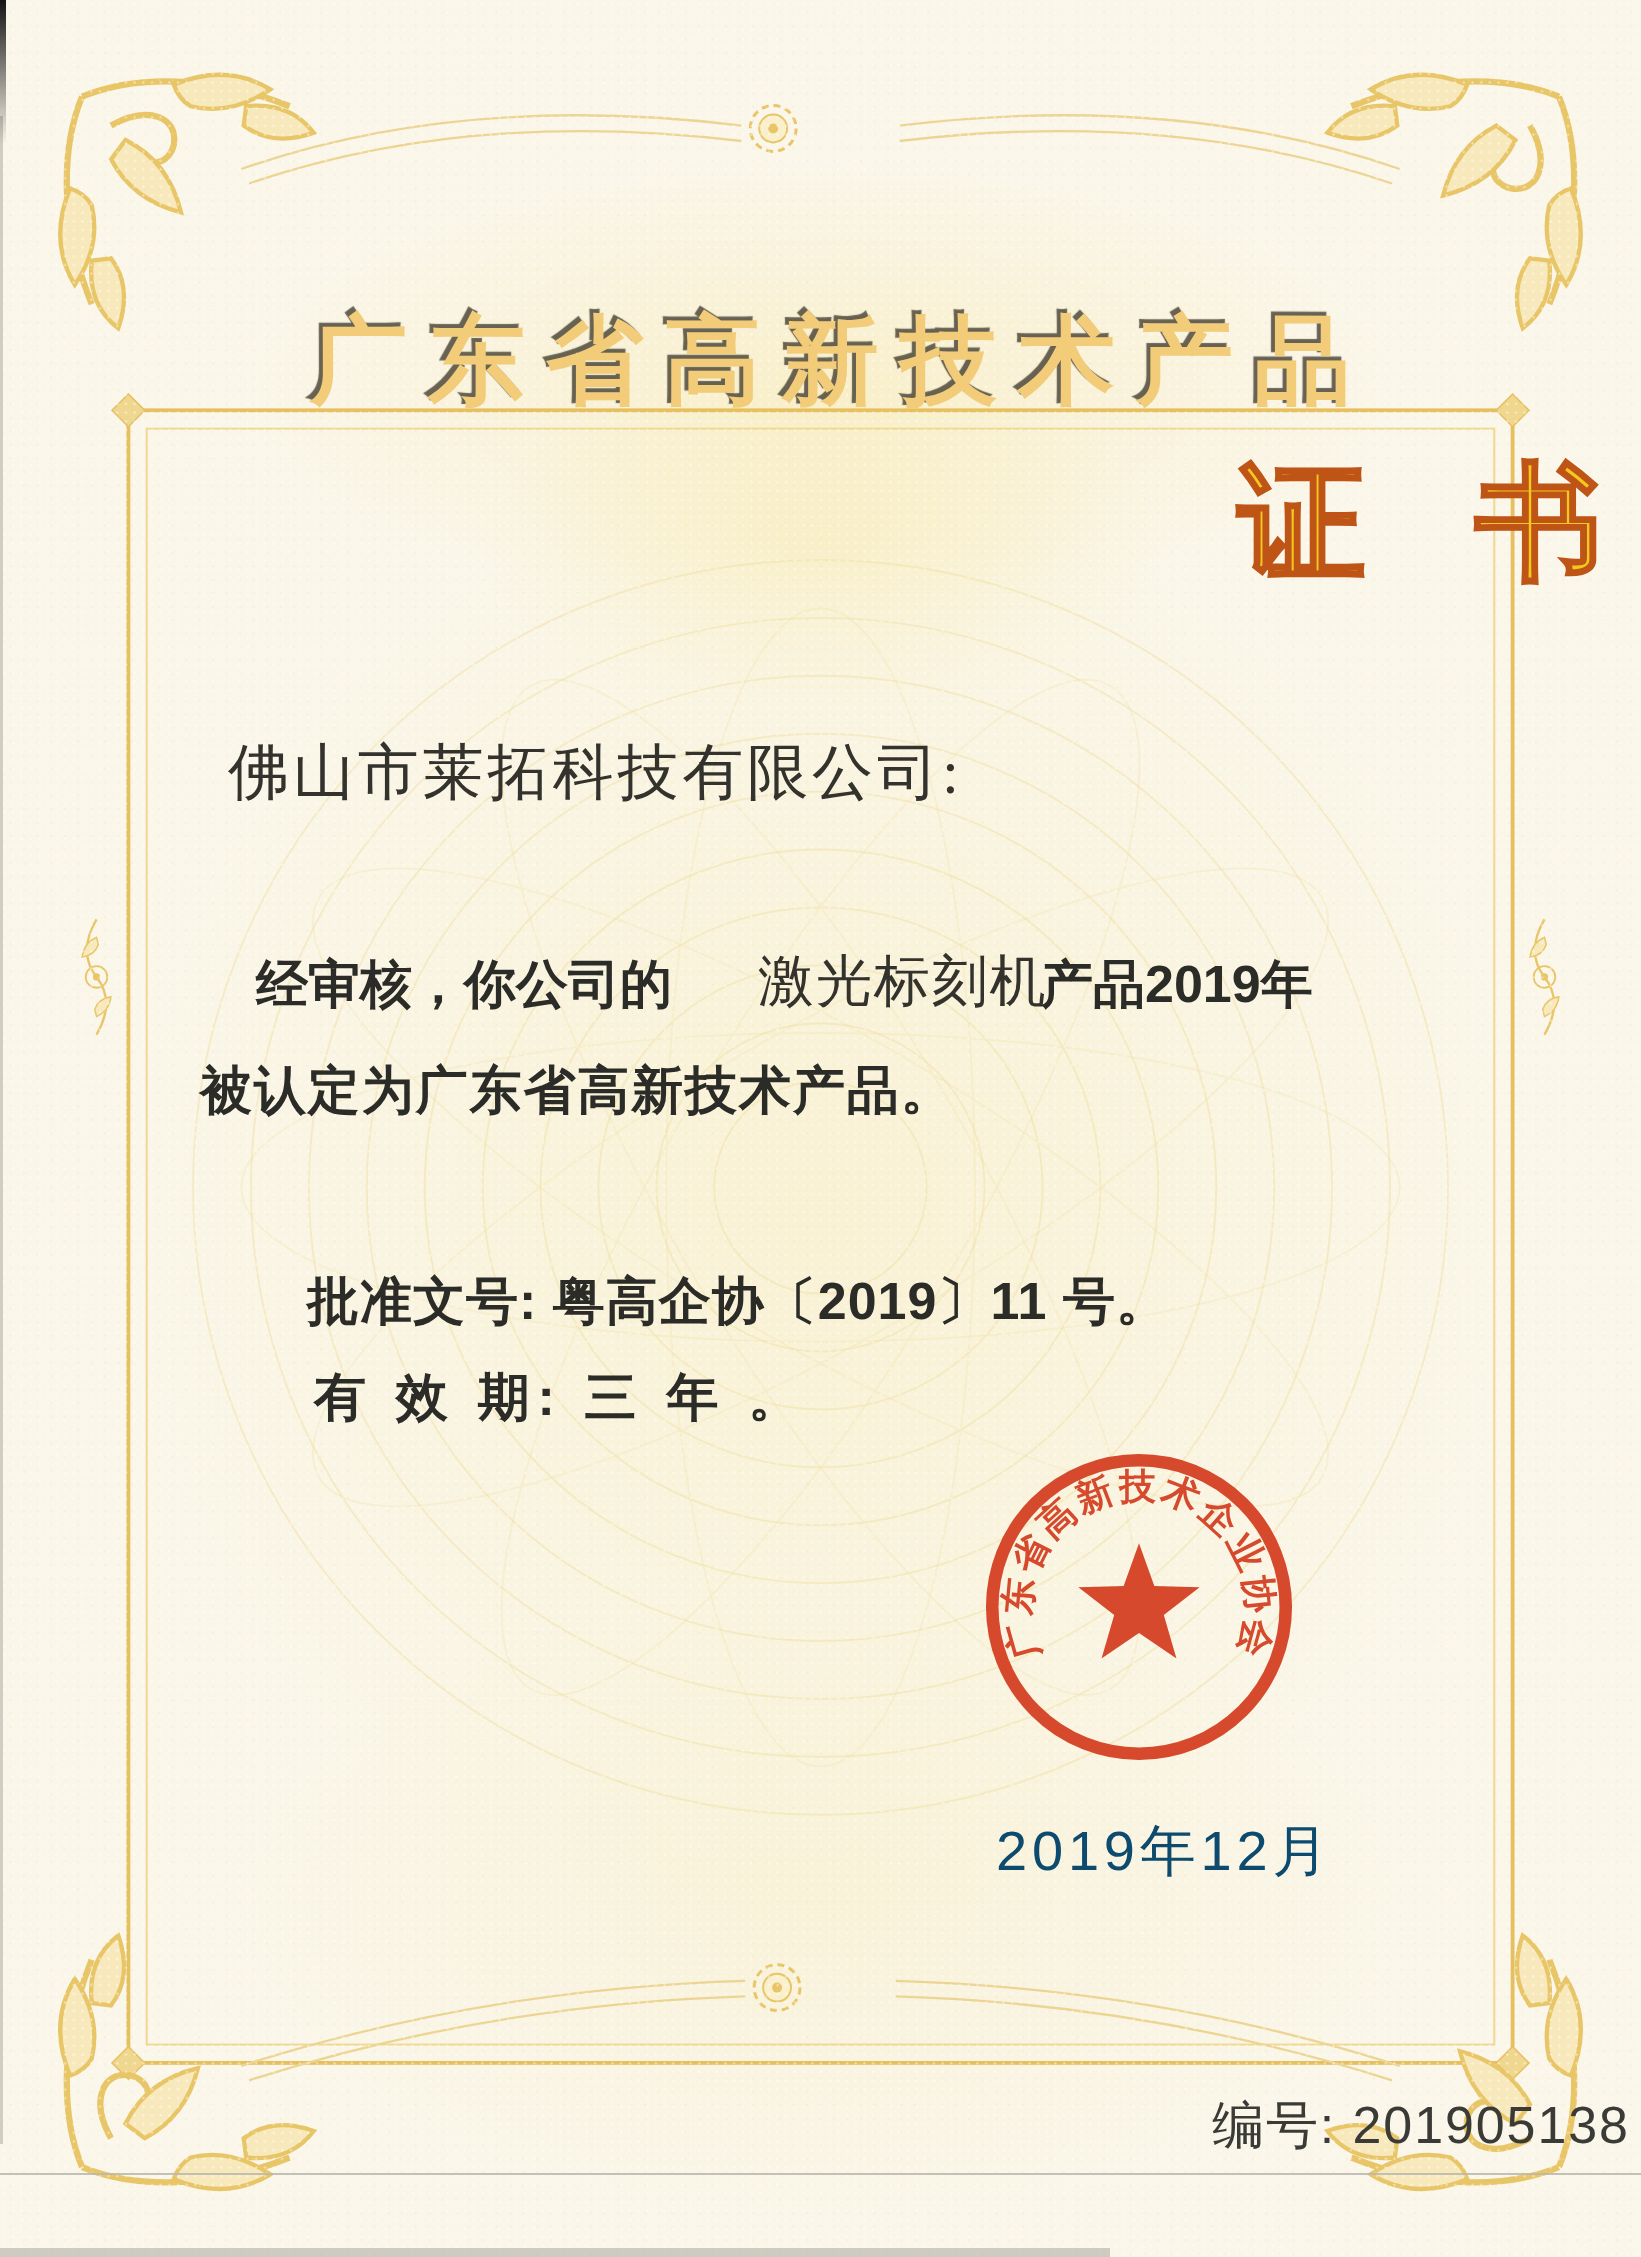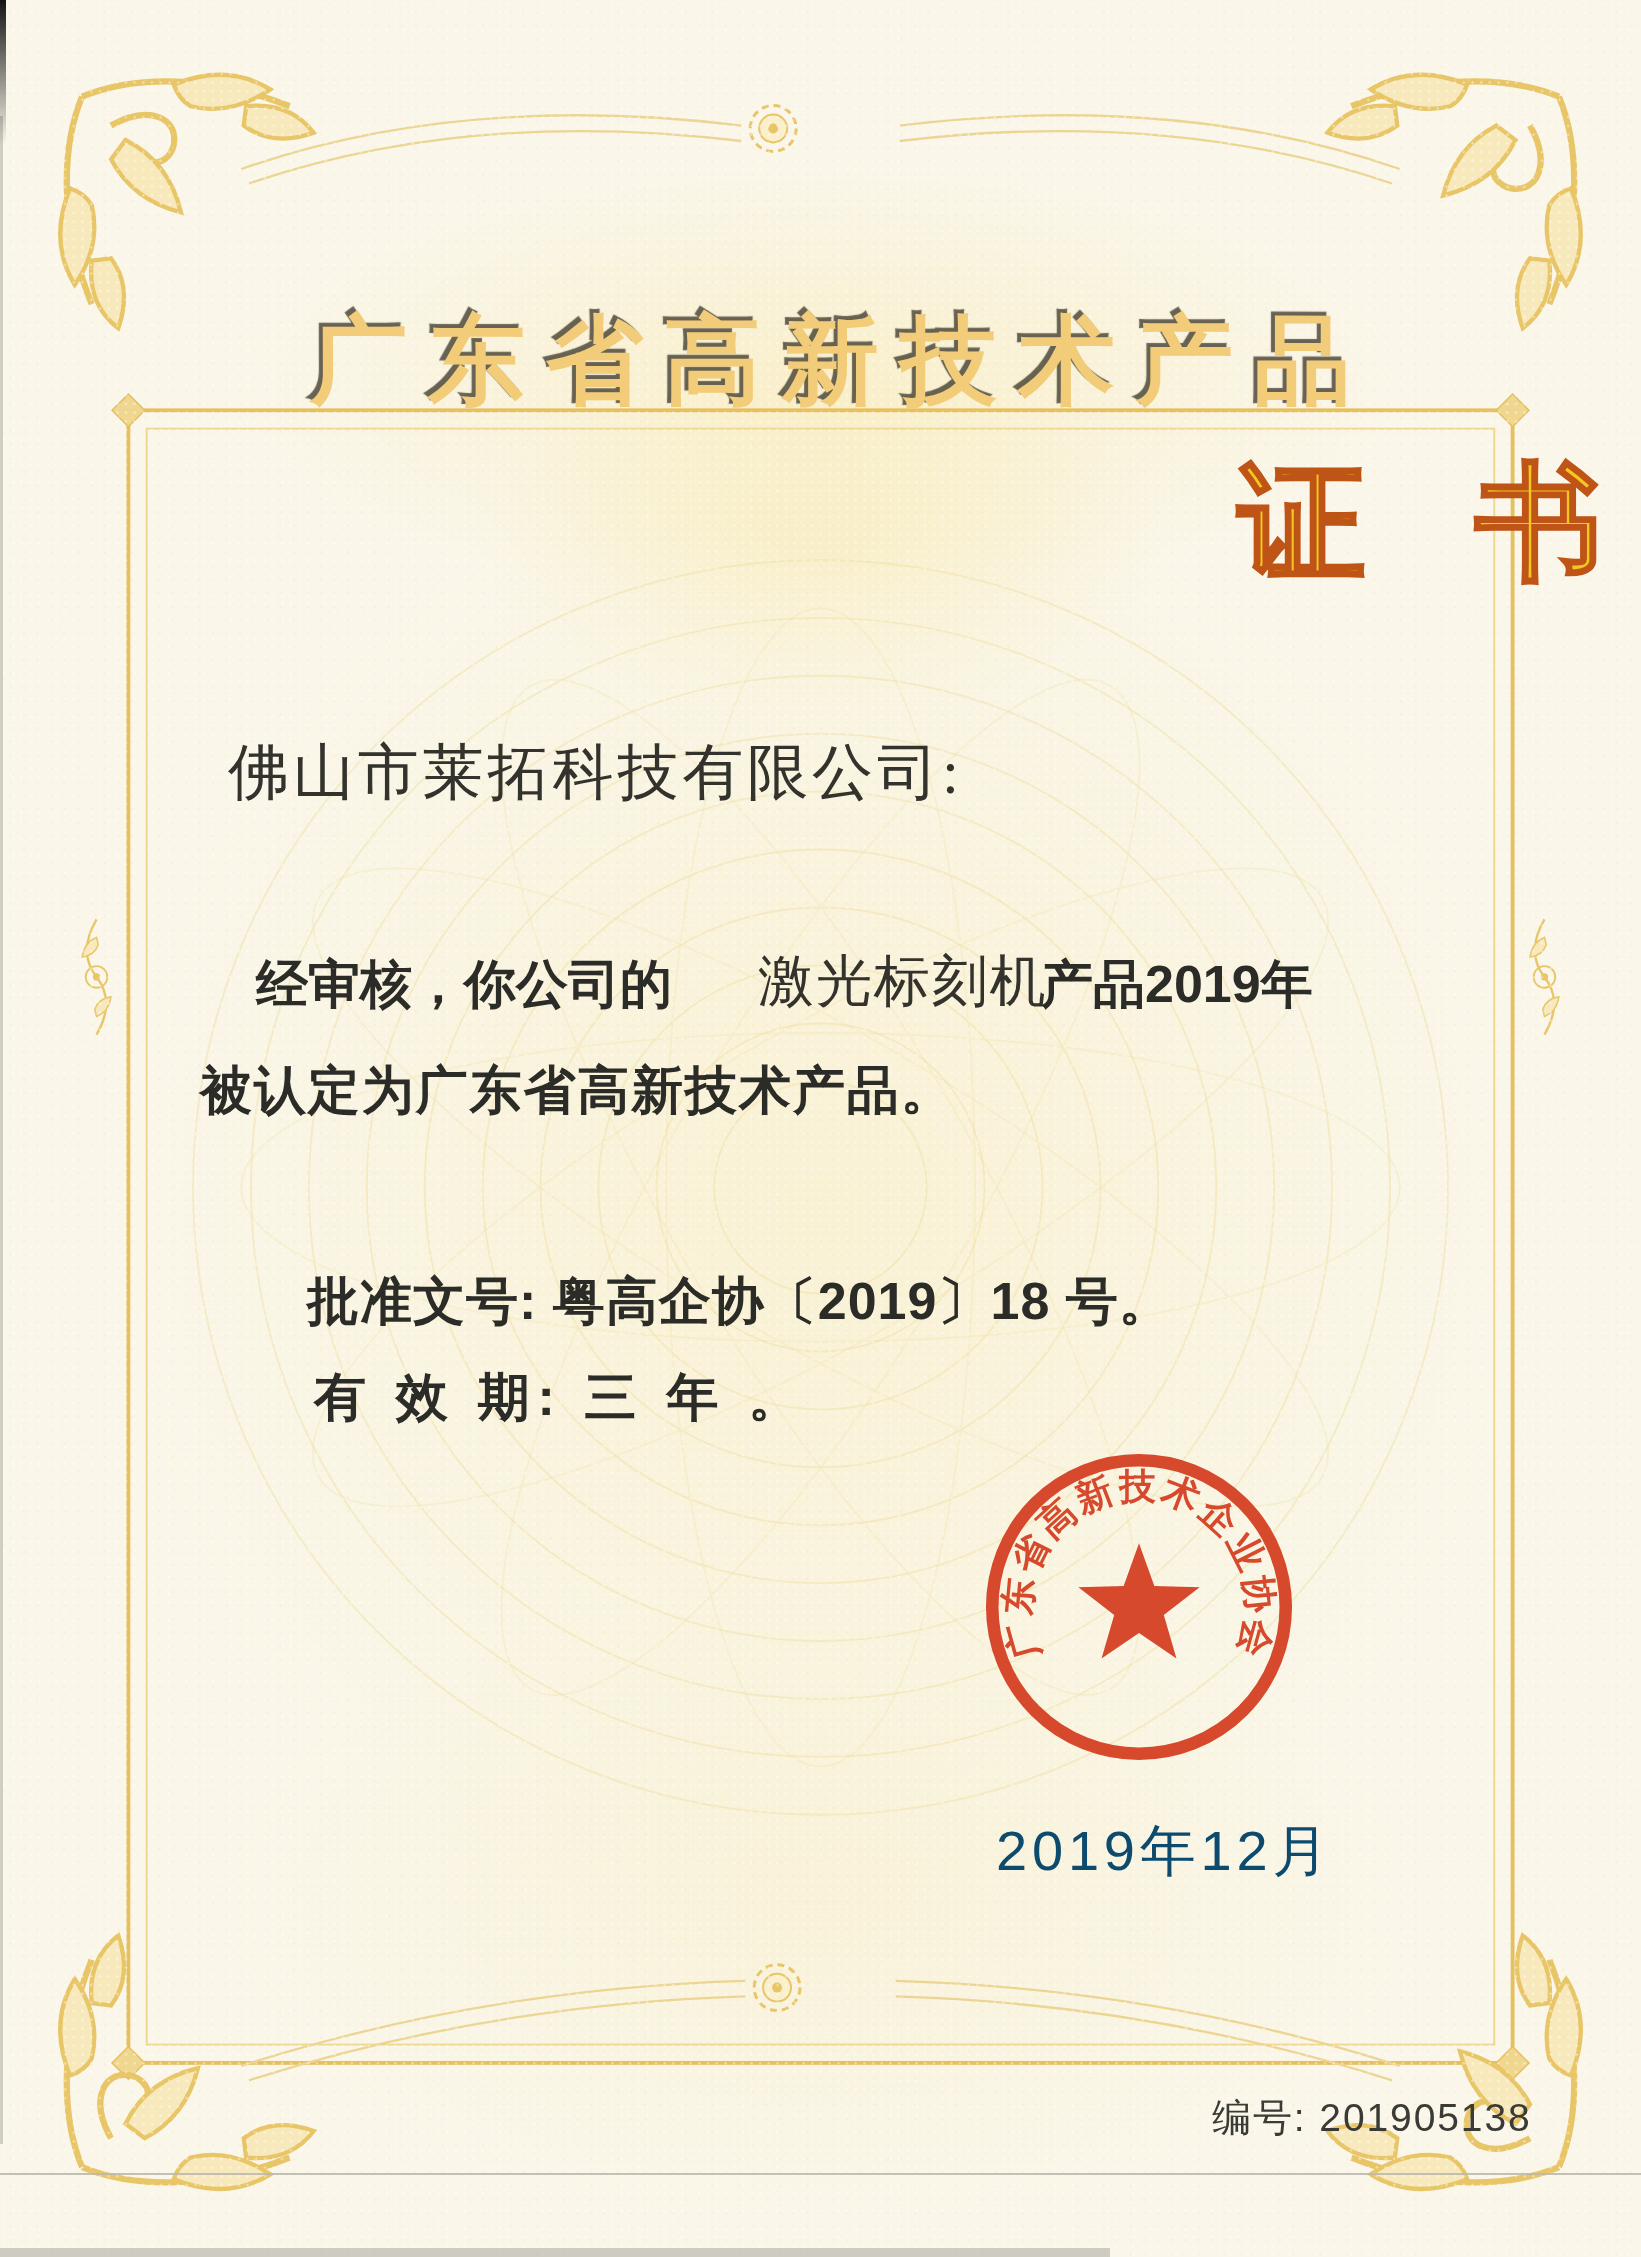--- a/index.html
+++ b/index.html
@@ -33,21 +33,21 @@
     font-size:61px;letter-spacing:3.9px;color:#33322c;white-space:nowrap;}
   .body-bold{font-weight:700;color:#2b2b27;font-size:52px;white-space:nowrap;}
   .kaiti{font-family:"Liberation Serif",serif;font-weight:500;color:#33322c;white-space:nowrap;text-align:right;}
   .l-prefix{left:256px;top:950px;}
   .l-product{left:758px;top:944px;font-size:56px;letter-spacing:1.9px;}
   .l-suffix{left:1041px;top:950px;}
   .l-line2{left:200px;top:1056px;letter-spacing:1.9px;}
   .l-approval{left:307px;top:1267px;letter-spacing:1px;}
   .l-validity{left:314px;top:1363px;letter-spacing:7.7px;}
   .l-date{left:996px;top:1814px;font-size:56px;font-weight:500;letter-spacing:4.8px;color:#0c4a6e;white-space:nowrap;}
-  .l-serial{left:1212px;top:2091px;font-size:39px;font-weight:500;letter-spacing:1.9px;color:#3a3a36;white-space:nowrap;}
+  .l-serial{left:1212px;top:2091px;font-size:52px;font-weight:500;letter-spacing:1.9px;color:#3a3a36;white-space:nowrap;}
   
   .frame{left:0;top:0;}
   
   .seal{left:971px;top:1439px;opacity:.93;}
   
   .edge-left-top{left:0;top:0;width:5.8px;height:145px;background:linear-gradient(#141414,rgba(20,20,20,0));}
   .edge-left{left:0;top:116px;width:2.9px;height:2028px;background:rgba(60,60,55,.22);}
   .scan-hairline{left:0;top:2173px;width:1641px;height:1.9px;background:#b8b6ae;opacity:.85;}
   .scan-bottom{left:0;top:2248px;width:1110px;height:9.7px;background:#a9a8a0;opacity:.55;}
 </style>
@@ -153,21 +153,21 @@
 
   <div class="abs body-bold l-prefix">经审核，你公司的</div>
 
   <div class="abs recipient">佛山市莱拓科技有限公司:</div>
   <div class="abs kaiti l-product">激光标刻机</div>
   <div class="abs body-bold l-suffix">产品2019年</div>
   <div class="abs body-bold l-line2">被认定为广东省高新技术产品。</div>
 
   <div class="abs body-bold l-approval">
     <span>批准文号:</span>
-    <span>粤高企协〔2019〕18 号。</span>
+    <span>粤高企协〔2019〕11 号。</span>
   </div>
 
   <div class="abs body-bold l-validity">
     <span>有 效 期:</span>
     <span>三 年 。</span>
   </div>
 
   <svg class="abs seal" width="336" height="336" viewBox="-174 -174 348 348">
     <circle r="152" fill="none" stroke="#d43d1f" stroke-width="13"></circle>
     <polygon fill="#d43d1f" points="0,-66 15.9,-21.8 62.8,-20.4 25.7,8.3 38.8,53.4 0,27 -38.8,53.4 -25.7,8.3 -62.8,-20.4 -15.9,-21.8"></polygon>

